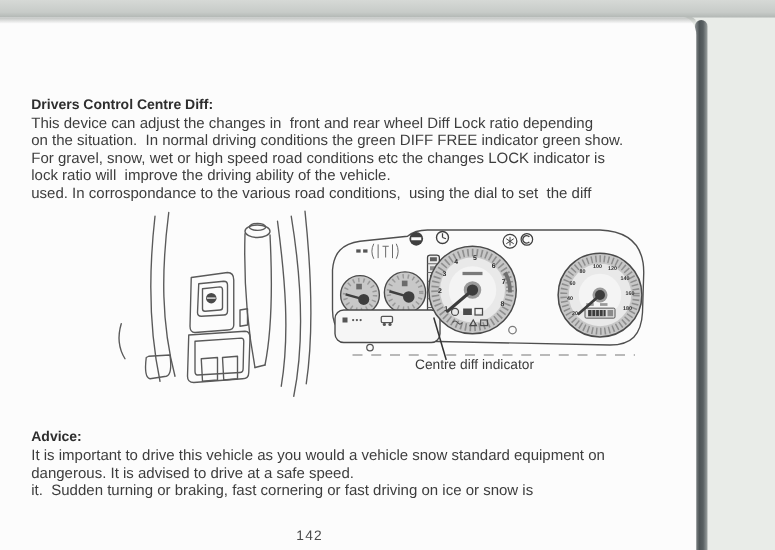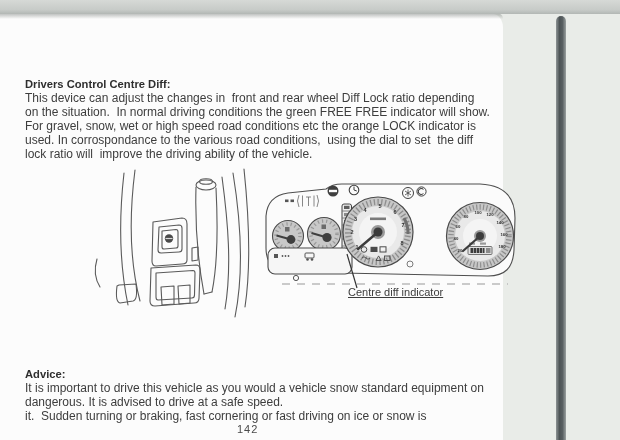--- a/index.html
+++ b/index.html
@@ -6,21 +6,21 @@
   body{
     width:620px;height:440px;overflow:hidden;position:relative;
     background:#e9ece8;
     font-family:"Liberation Sans", sans-serif;
   }
   .top-band{
     position:absolute;left:0;top:0;width:620px;height:14px;
     background:linear-gradient(180deg,#d6d9d6 0%,#c7cbc8 70%,#b2b7b4 100%);
   }
   .page{
-    position:absolute;left:0;top:14px;width:503px;height:426px;
+    position:absolute;left:0;top:14px;width:557px;height:426px;
     background:#fcfcfc;
     border-top-right-radius:10px 14px;
   }
   .page::before{
     content:"";position:absolute;left:0;top:0;width:100%;height:5px;
     background:linear-gradient(180deg,rgba(120,126,122,.45),rgba(120,126,122,0));
     border-top-right-radius:10px 14px;
   }
   .page-edge{
     position:absolute;left:556px;top:16px;width:10px;height:424px;
@@ -28,24 +28,24 @@
     border-radius:5px 5px 0 0;
   }
   .textblock{position:absolute;color:#3d3d3d;}
   .textblock .heading{
     font-size:11.2px;font-weight:bold;color:#2e2e2e;line-height:14px;white-space:pre;
   }
   .textblock .line{
     font-size:12px;line-height:14px;white-space:pre;
   }
   #diff-section{left:25px;top:63px;}
-  #advice-section{left:25px;top:329px;margin-top:24px;}
+  #advice-section{left:25px;top:329px;}
   .caption{
-    position:absolute;left:348px;top:272px;
-    font-size:11px;color:#3c3c3c;white-space:pre;text-decoration:underline;
+    position:absolute;left:332px;top:272px;
+    font-size:11px;color:#3c3c3c;white-space:pre;
   }
   .page-number{
     position:absolute;left:237px;top:409px;width:42px;text-align:left;
     font-size:11px;color:#4a4a4a;letter-spacing:1px;
   }
   svg{position:absolute;overflow:visible;}
   #console-art{left:95px;top:153px;}
   #cluster-art{left:258px;top:166px;}
   .ln{stroke:#5a5a5a;stroke-width:1.1;fill:none;stroke-linecap:round;stroke-linejoin:round;}
   .thin{stroke:#6a6a6a;stroke-width:.8;fill:none;}
@@ -55,24 +55,24 @@
 <body>
 
 <div class="top-band"></div>
 <div class="page-edge"></div>
 
 <div class="page">
 
   <div class="textblock" id="diff-section">
     <div class="heading">Drivers Control Centre Diff:</div>
     <div class="line">This device can adjust the changes in  front and rear wheel Diff Lock ratio depending</div>
-    <div class="line">on the situation.  In normal driving conditions the green FREE FREE indicator will show.</div>
-    <div class="line">For gravel, snow, wet or high speed road conditions etc the orange LOCK indicator is</div>
+    <div class="line">on the situation.  In normal driving conditions the green DIFF FREE indicator green show.</div>
+    <div class="line">For gravel, snow, wet or high speed road conditions etc the changes LOCK indicator is</div>
+    <div class="line">lock ratio will  improve the driving ability of the vehicle.</div>
     <div class="line">used. In corrospondance to the various road conditions,  using the dial to set  the diff</div>
-    <div class="line">lock ratio will  improve the driving ability of the vehicle.</div>
   </div>
 
   <svg id="console-art" width="155" height="170" viewBox="0 0 155 170">
     <g>
       <path class="ln" d="M29,6 C24,50 24,95 33,138"></path>
       <path class="ln" d="M40,3 C34,50 34,92 45,134"></path>
       <path class="ln" d="M2,92 C-1,102 0,112 5,120"></path>
       <path class="ln" d="M22,119 Q20,135 25,136 L38,134 Q43,133 41,117 L24,118 Z"></path>
     </g>
     <g>

